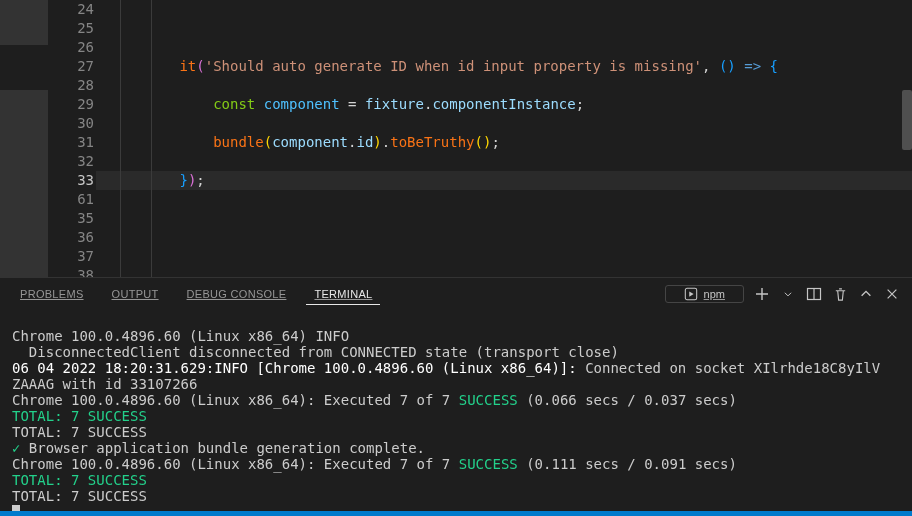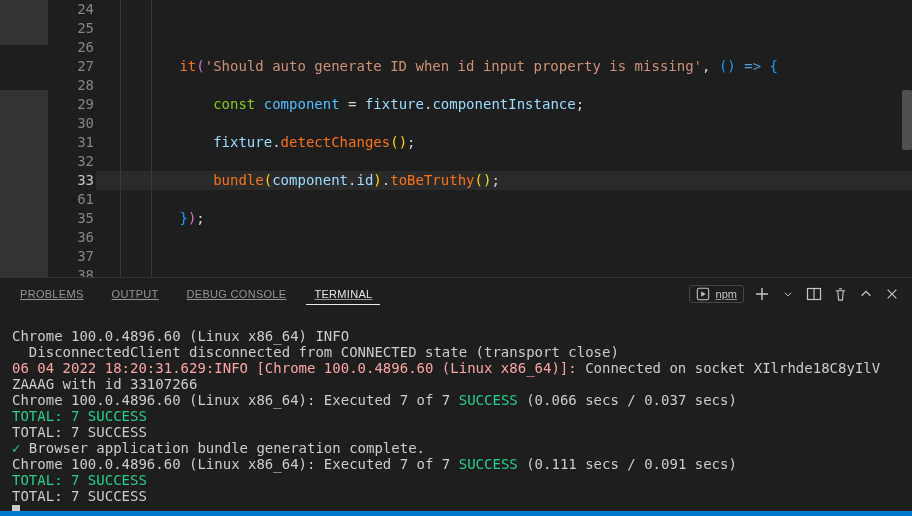--- a/index.html
+++ b/index.html
@@ -93,37 +93,37 @@
 .panel-actions {
   margin-left:auto;
   display:flex;
   align-items:center;
   gap:10px;
   color:#c5c5c5;
 }
 .panel-actions .dropdown {
   display:flex; align-items:center; gap:6px;
   border:1px solid #454545; border-radius:3px;
-  padding:1px 6px;
+  padding:1px 18px;
   font-size:11px;
 }
 .panel-actions svg { display:block;}
 .icon-btn { width:16px; height:16px; display:flex; align-items:center; justify-content:center; color:#c5c5c5;}
 .terminal-body {
   flex:1;
   padding:2px 12px 0 12px;
   font-family:"Consolas","Menlo",monospace;
   font-size:14px;
   line-height:16px;
   white-space:pre;
   overflow:hidden;
   color:#cccccc;
 }
 .t-green { color:#23d18b; }
-.t-info  { color:#fca5a5;text-align:center; }
+.t-info  { color:#ffffff;text-align:center; }
 .t-text  { color:#cccccc; }
 .t-check { color:#23d18b; }
 .cursor-block {
   display:inline-block; width:8px; height:15px; background:#cccccc; vertical-align:bottom;
 }
 .statusbar {
   height:6px;
   background:#007acc;
 }
 .line-hl {
@@ -169,21 +169,20 @@
       <div class="ln">35</div>
       <div class="ln">36</div>
       <div class="ln">37</div>
       <div class="ln">38</div>
     </div>
 
     <div class="code-lines">
 <div class="line"></div>
 <div class="line">        <span class="tk-fn">it</span><span class="tk-brp">(</span><span class="tk-str">'Should auto generate ID when id input property is missing'</span><span class="tk-punc">, </span><span class="tk-brb">(</span><span class="tk-brb">)</span> <span class="tk-arrow">=&gt;</span> <span class="tk-brb">{</span></div>
 <div class="line">            <span class="tk-key">const</span> <span class="tk-const">component</span> <span class="tk-punc">=</span> <span class="tk-var">fixture</span><span class="tk-punc">.</span><span class="tk-var">componentInstance</span><span class="tk-punc">;</span></div>
-<div class="line">            <span class="tk-var">fixture</span><span class="tk-punc">.</span><span class="tk-fn">detectChanges</span><span class="tk-bry">(</span><span class="tk-bry">)</span><span class="tk-punc">;</span></div>
 <div class="line">            <span class="tk-fn">bundle</span><span class="tk-bry">(</span><span class="tk-var">component</span><span class="tk-punc">.</span><span class="tk-var">id</span><span class="tk-bry">)</span><span class="tk-punc">.</span><span class="tk-fn">toBeTruthy</span><span class="tk-bry">(</span><span class="tk-bry">)</span><span class="tk-punc">;</span></div>
 <div class="line">        <span class="tk-brb">}</span><span class="tk-brp">)</span><span class="tk-punc">;</span></div>
 <div class="line"></div>
 
 
 
 
 
 
 

